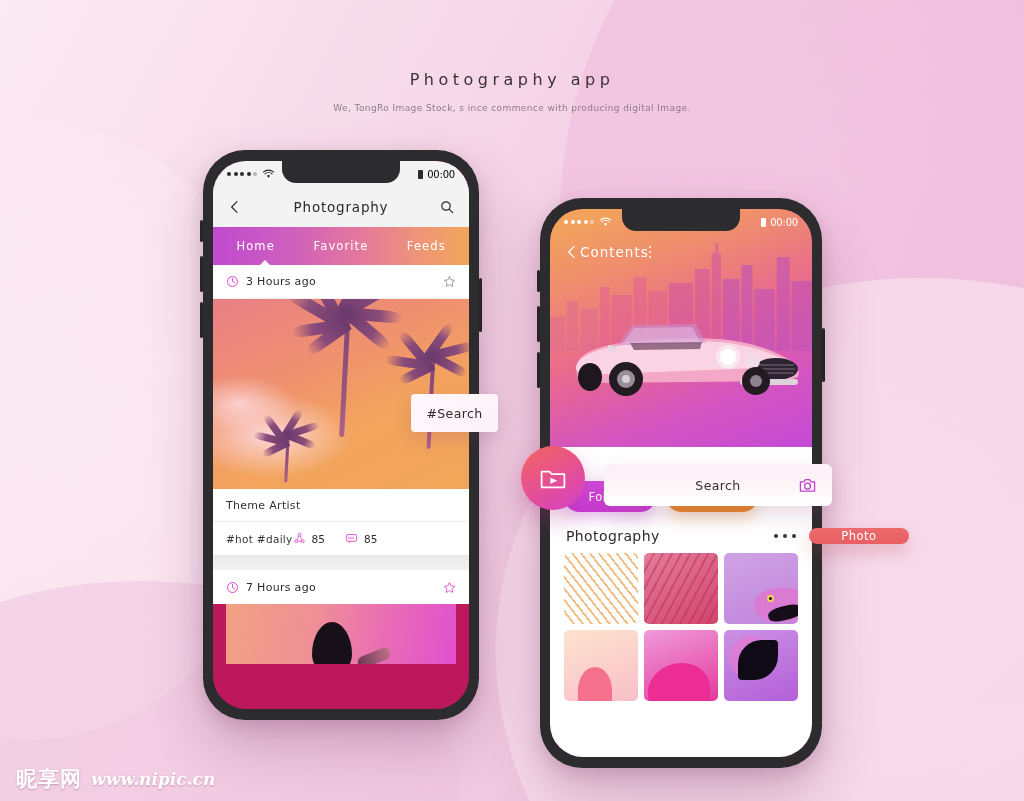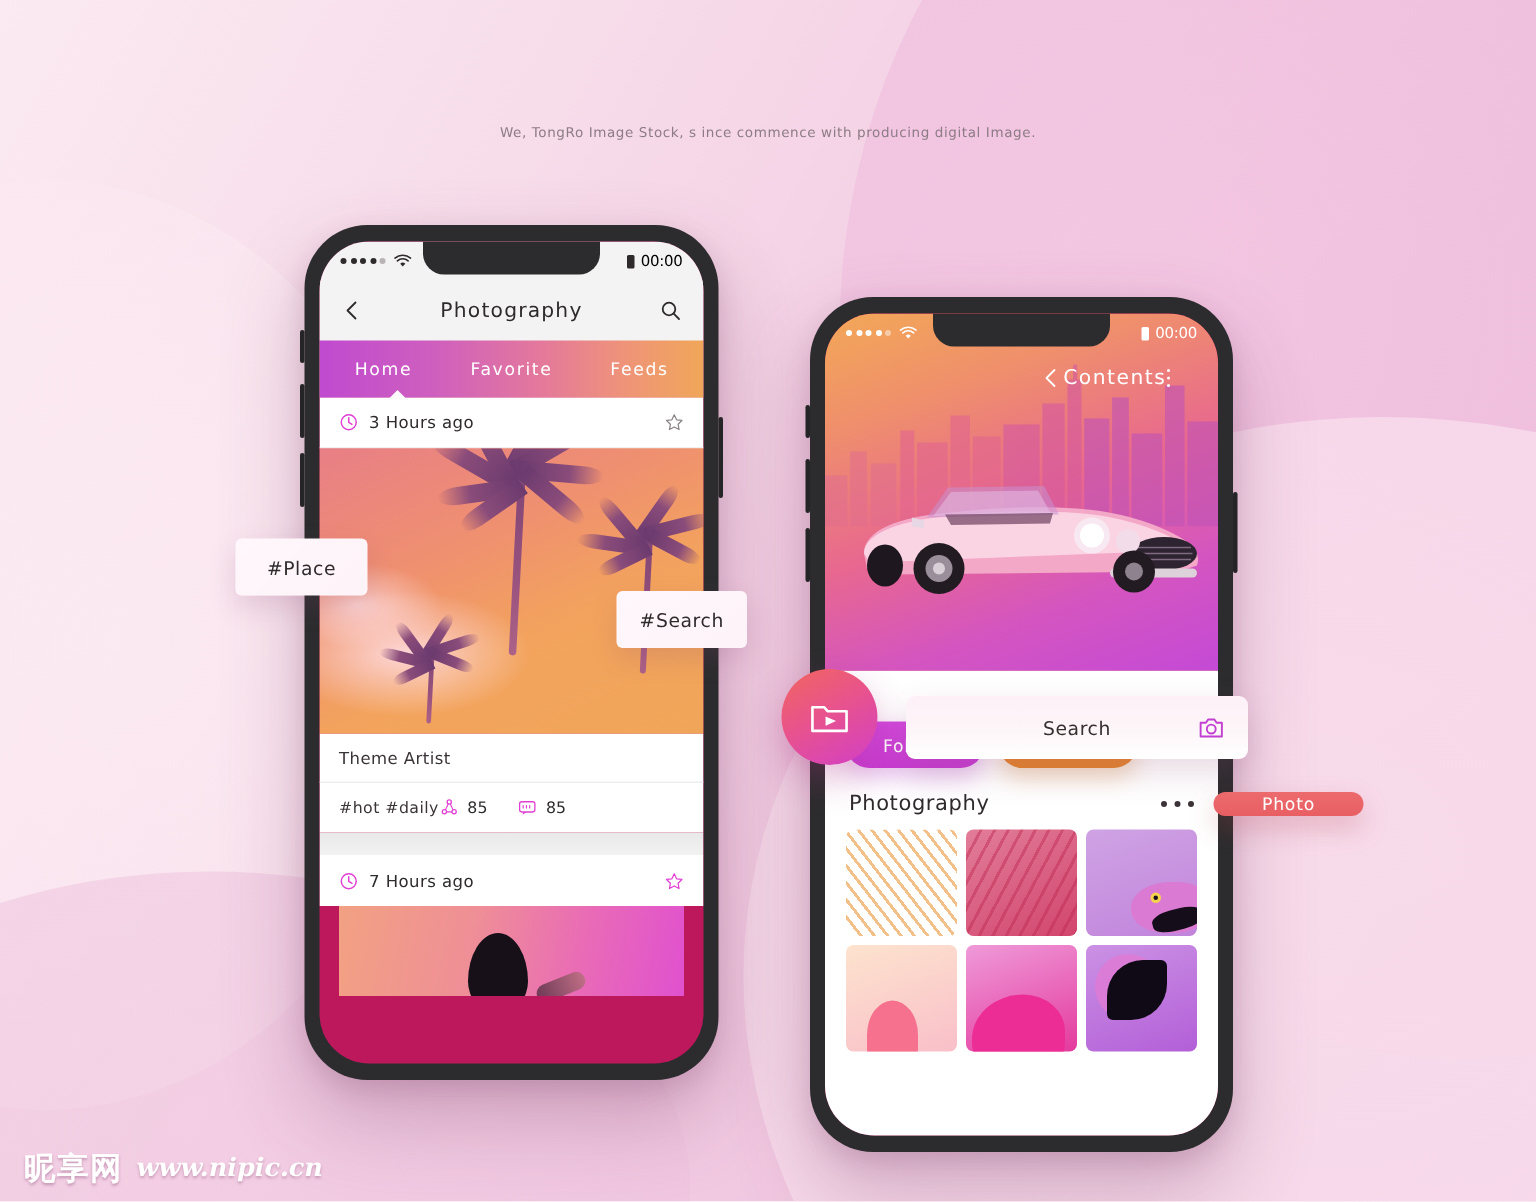--- a/index.html
+++ b/index.html
@@ -188,21 +188,21 @@
   #p2-hero {
     position: relative; height: 238px; overflow: hidden;
     background: linear-gradient(160deg, #f3a857 0%, #ef8f6c 24%, #e8688f 52%, #d455c0 76%, #c44ad6 100%);
   }
   #skyline { position: absolute; right: 0; top: 34px; height: 108px; width: 100%; }
   #car {
     position: absolute; left: 10px; bottom: 46px; width: 248px; height: 96px;
   }
   #p2-navbar {
     position: absolute; top: 26px; left: 0; right: 0; height: 34px; z-index: 20;
-    display: flex; align-items: center; justify-content: flex-end; padding: 0 32px;
+    display: flex; align-items: center; justify-content: flex-start; padding: 0 14px;
   }
   #p2-title { font-size: 13.5px; color: #fff; letter-spacing: 1px; font-family: "DejaVu Sans", sans-serif; }
   .dots-v { display: flex; flex-direction: column; gap: 2.5px; align-items: center; }
   .dots-v i { width: 2.5px; height: 2.5px; background: #fff; border-radius: 50%; display: block; }
   #p2-body { background: #fff; height: 100%; padding-top: 34px; }
   #chip-row {
     display: flex; gap: 10px; padding: 0 14px; align-items: center;
     position: relative;
   }
   .chip {
@@ -289,20 +289,21 @@
 <body>
 
 <div id="stage">
 
   <div class="blob" id="blob-a"></div>
   <div class="blob" id="blob-b"></div>
   <div class="blob" id="blob-c"></div>
   <div class="blob" id="blob-d"></div>
 
   <div id="header">
+    <div id="app-title">Photography app</div>
     <div id="app-sub">We, TongRo Image Stock, s ince commence with producing  digital Image.</div>
   </div>
 
   <div class="phone" id="phone-one">
     <div class="sidebtn left" style="top:70px; height:22px;"></div>
     <div class="sidebtn left" style="top:106px; height:36px;"></div>
     <div class="sidebtn left" style="top:152px; height:36px;"></div>
     <div class="sidebtn right" style="top:128px; height:54px;"></div>
 
     <div class="screen">
@@ -589,21 +590,20 @@
           </div>
           <div class="cell" style="background:linear-gradient(160deg,#cb91e4,#b35fd8);">
             <div style="position:absolute;left:6px;top:6px;width:44px;height:44px;border-radius:50%;background:#e07ad4;opacity:.8;"></div>
             <div style="position:absolute;left:14px;top:10px;width:40px;height:40px;border-radius:60% 10% 60% 10%;background:#0f0a16;"></div>
           </div>
         </div>
       </div>
     </div>
   </div>
 
-  <div class="float-label" id="label-place">#Place</div>
   <div class="float-label" id="label-travel">#Search</div>
 
   <div id="fab">
     <svg viewBox="0 0 32 28" width="28" height="25">
       <path d="M3 6 L12 6 L14.5 9 L29 9 L29 24 L3 24 Z" fill="none" stroke="#ffffff" stroke-width="2" stroke-linejoin="round"></path>
       <path d="M13 13 L21 16.5 L13 20 Z" fill="#ffffff"></path>
     </svg>
   </div>
 
   <div id="searchbar">

